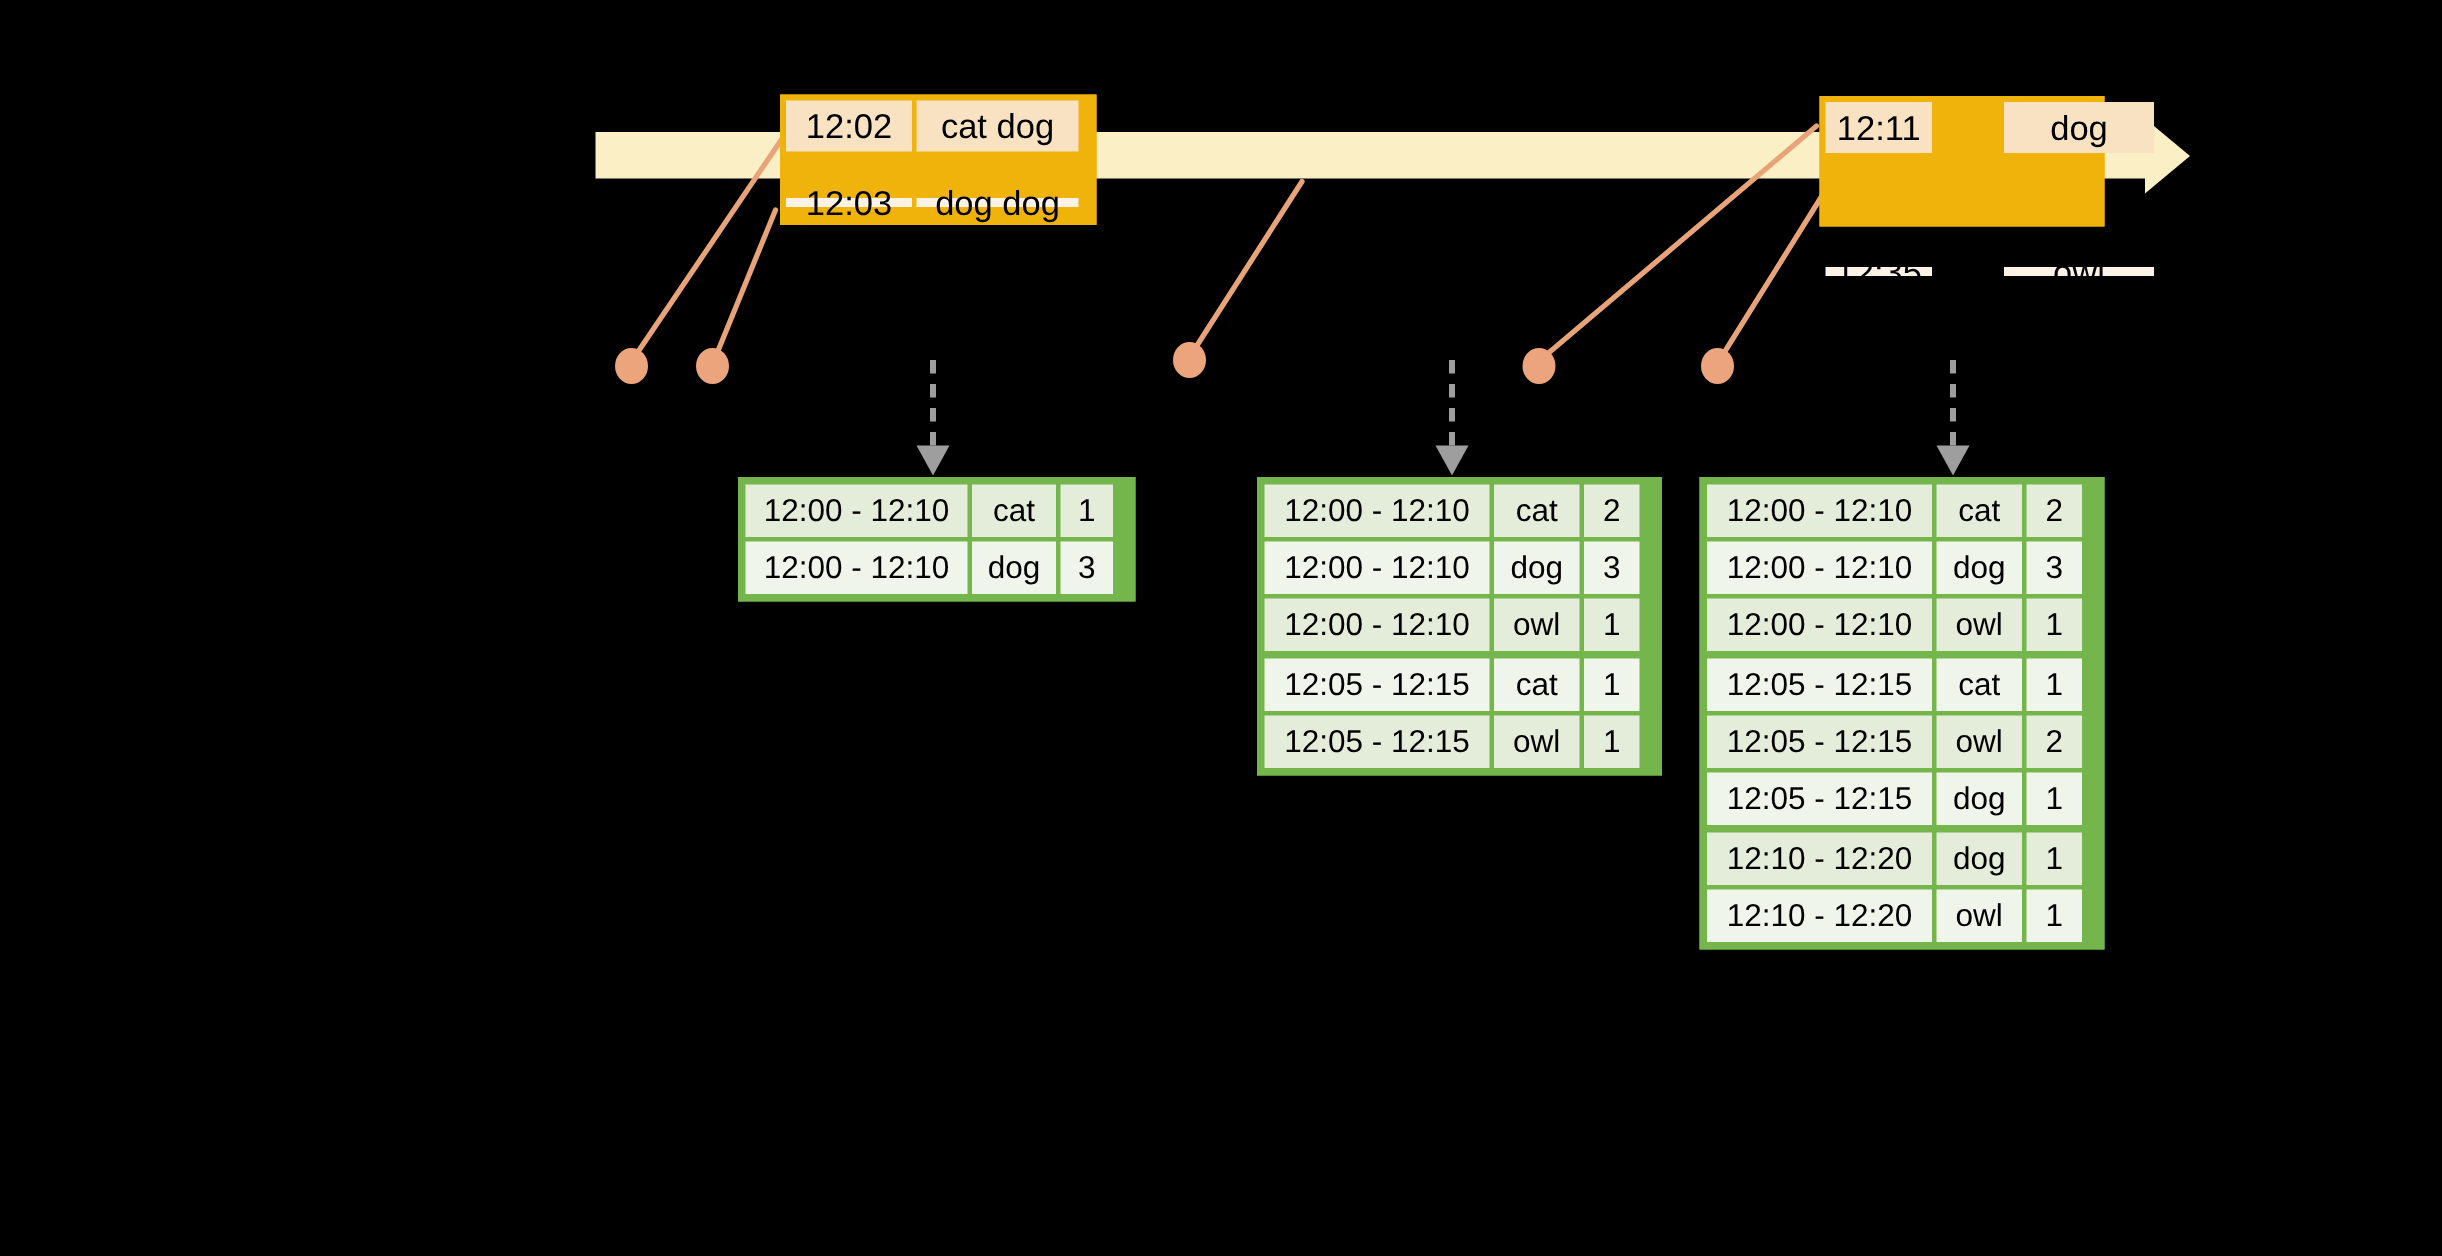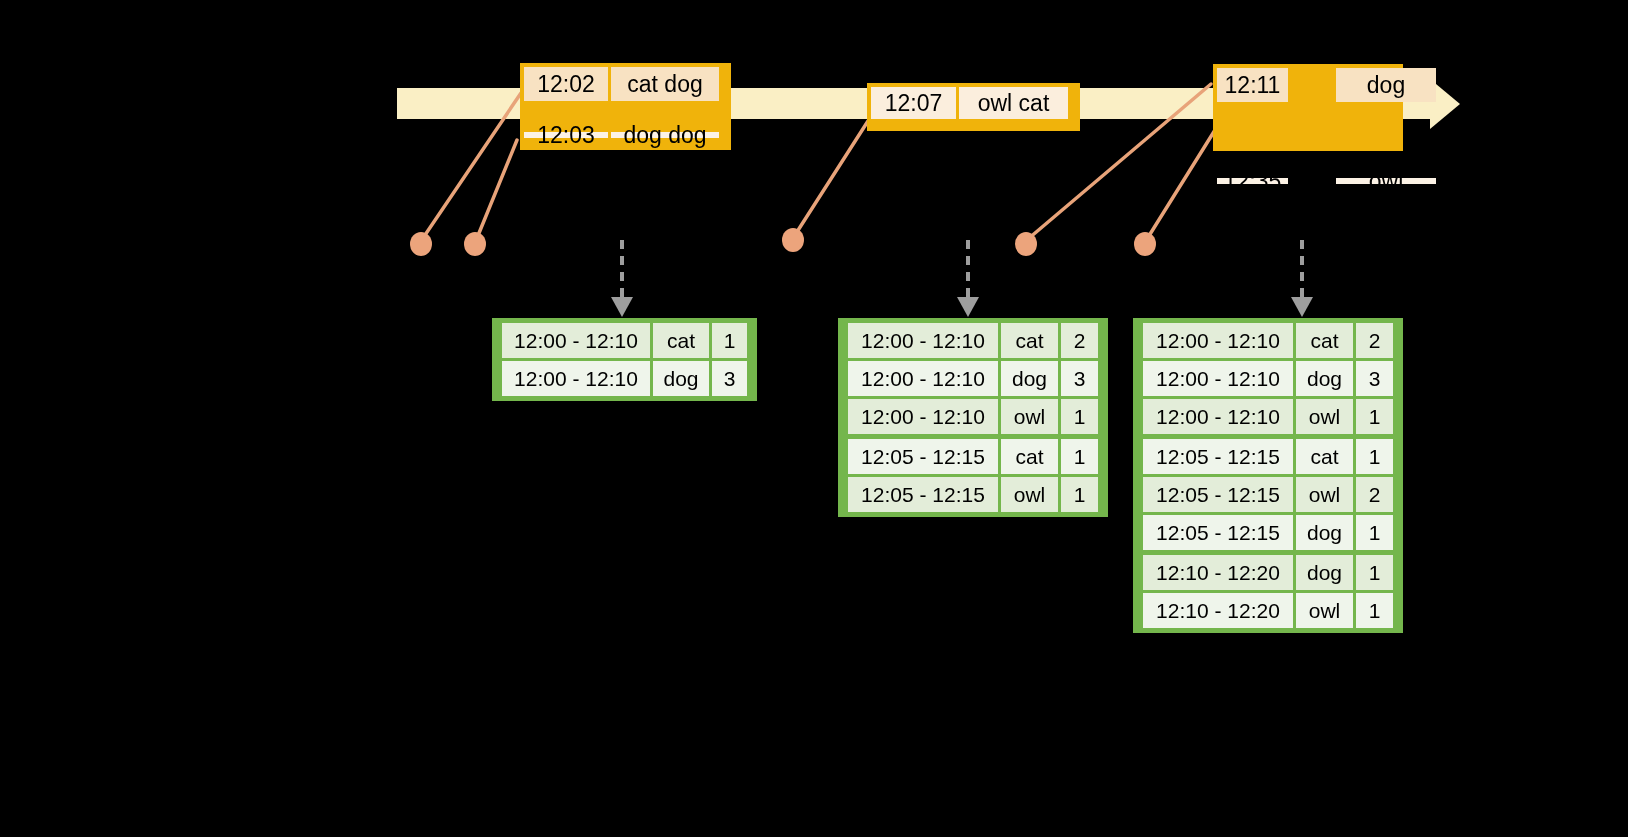--- a/index.html
+++ b/index.html
@@ -12,21 +12,21 @@
   .tl-shaft{position:absolute;left:397px;top:88px;width:1033px;height:31px;background:#FAEFC5;}
   .tl-head{position:absolute;left:1430px;top:79px;width:0;height:0;
     border-top:25px solid transparent;border-bottom:25px solid transparent;border-left:30px solid #FAEFC5;}
   
   .etable{position:absolute;display:grid;gap:3px;background:#F0B30B;border:4px solid #F0B30B;}
   .ecell{display:flex;align-items:center;justify-content:center;font-size:23px;line-height:1;}
   .edark{background:#F8E2C2;}
   .elight{background:#FCF2E5;margin-top:28px;}
   .esingle{background:#FBEEDD;}
   
-  .rtable{position:absolute;display:flex;flex-direction:column;gap:5px;background:#74B64C;border:5px solid #74B64C;align-items:center;}
+  .rtable{position:absolute;display:flex;flex-direction:column;gap:5px;background:#74B64C;border:5px solid #74B64C;}
   .rgroup{display:grid;gap:3px;grid-auto-rows:35px;}
   .rcell{display:flex;align-items:center;justify-content:center;font-size:21px;line-height:1;}
   .rdark{background:#E3EDD9;}
   .rlight{background:#EFF5EB;}
   
   .conn{stroke:#E8A379;stroke-width:3.5;stroke-linecap:round;}
   .dot{fill:#ECA47C;}
   .dash{stroke:#9E9E9E;stroke-width:4;stroke-dasharray:9 7;}
   .dashhead{fill:#9E9E9E;}
 </style>
@@ -59,24 +59,20 @@
     <polygon class="dashhead" points="1291,297 1313,297 1302,317"></polygon>
   </svg>
 
   <div class="etable" style="left:520px;top:63px;width:203px;height:79px;grid-template-columns:84px 108px;grid-auto-rows:34px;">
     <div class="ecell edark">12:02</div>
     <div class="ecell edark">cat dog</div>
     <div class="ecell elight">12:03</div>
     <div class="ecell elight">dog dog</div>
   </div>
 
-  <div class="etable" style="left:867px;top:83px;width:205px;height:40px;grid-template-columns:85px 109px;grid-auto-rows:32px;">
-    <div class="ecell esingle">12:07</div>
-    <div class="ecell esingle">owl cat</div>
-  </div>
 
   <div class="etable" style="left:1213px;top:64px;width:182px;height:79px;grid-template-columns:71px 100px;grid-auto-rows:34px;gap:48px;">
     <div class="ecell edark">12:11</div>
     <div class="ecell edark">dog</div>
     <div class="ecell elight">12:35</div>
     <div class="ecell elight">owl</div>
   </div>
 
   <div class="rtable" style="left:492px;top:318px;width:255px;">
     <div class="rgroup" style="grid-template-columns:148px 56px 35px;">

